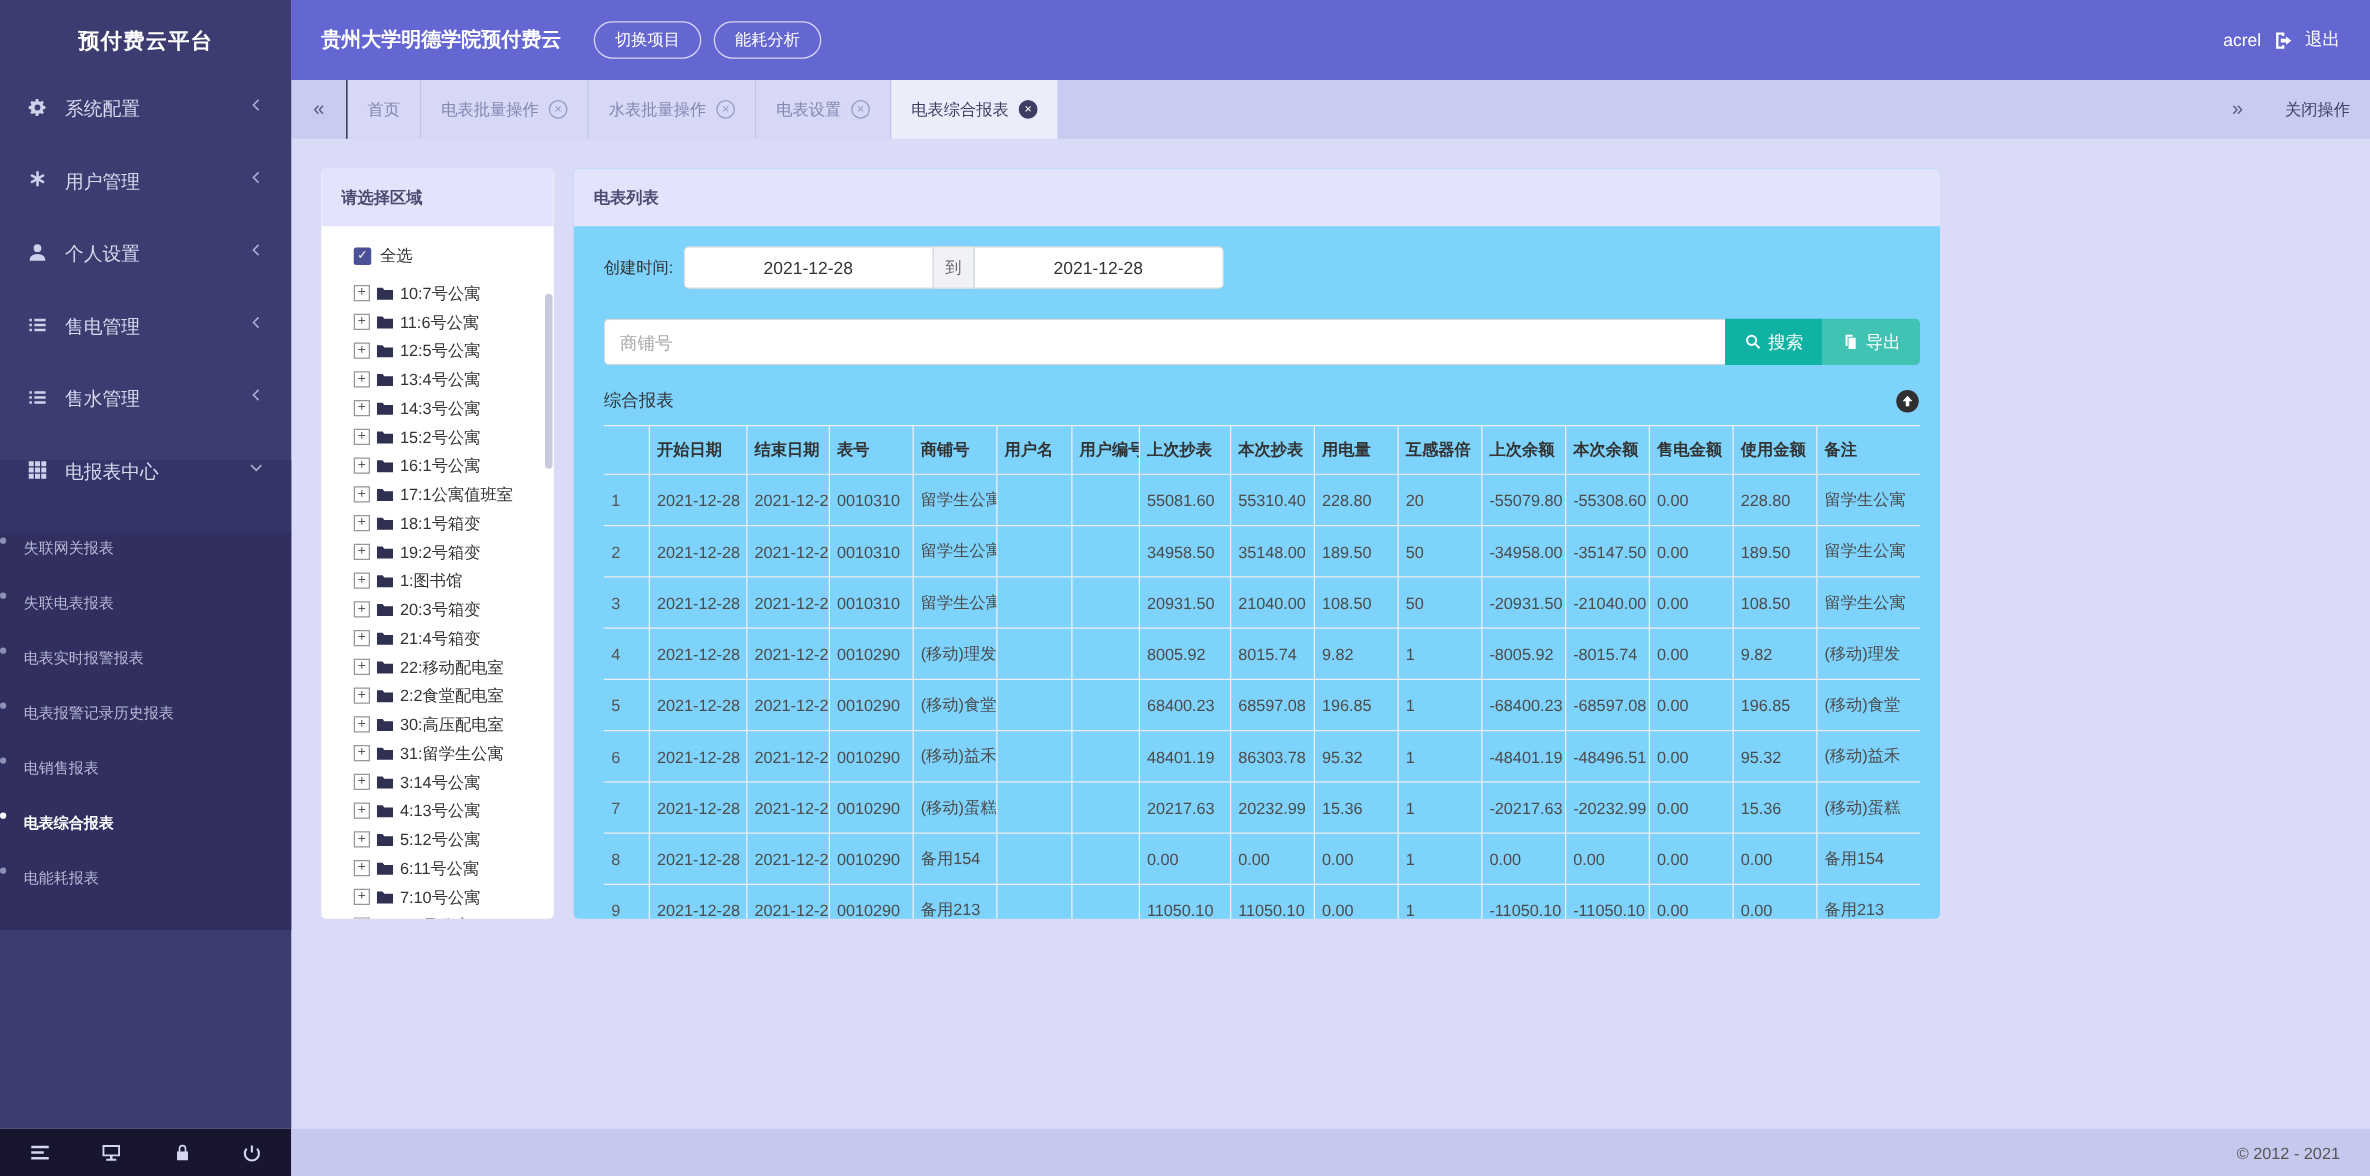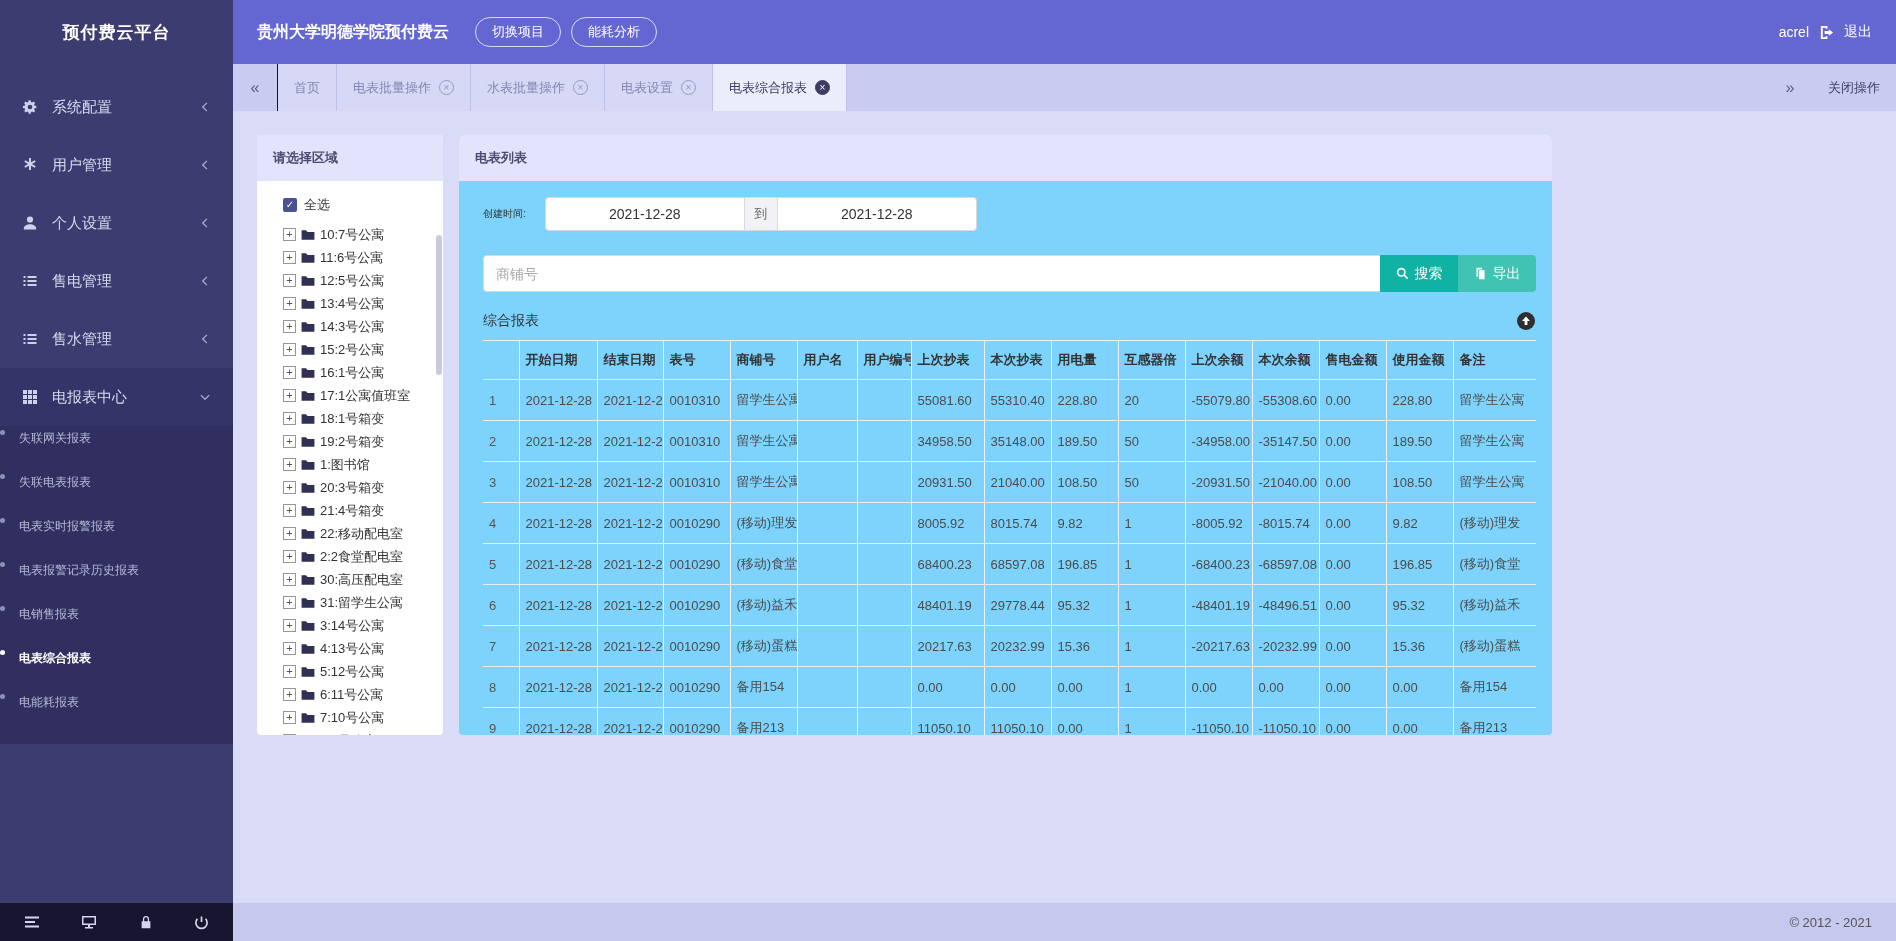--- a/index.html
+++ b/index.html
@@ -5,21 +5,21 @@
 *{margin:0;padding:0;box-sizing:border-box}
 html,body{width:1896px;height:941px;overflow:hidden}
 body{font-family:"Liberation Sans","DejaVu Sans",sans-serif;background:#d9dbf7;position:relative;font-size:14px;color:#333}
 .icon{display:inline-flex;align-items:center;justify-content:center}
 .icon svg{display:block}
 
 
 .sidebar{position:absolute;left:0;top:0;width:233px;height:903px;background:#3d3c70;z-index:3}
 .brand{height:64px;display:flex;align-items:center;justify-content:center;color:#fff;font-size:17px;font-weight:bold;letter-spacing:1px}
 .menu{padding-top:14px}
-.menu-item{height:58px;display:flex;align-items:center;padding:0 22px;color:#d9daf0;cursor:pointer}
+.menu-item{height:58px;display:flex;padding:0 22px;color:#d9daf0;cursor:pointer}
 .menu-item .icon{width:16px;height:16px;margin-right:14px;color:#cfd0ea}
 .menu-item .mlabel{font-size:15px;flex:1}
 .menu-item .chev{color:#a9abce;width:12px;height:12px;margin-right:0}
 .menu-item.open{background:#353468}
 .submenu{background:#302f5f;padding:4px 0 6px}
 .submenu-item{height:44px;display:flex;align-items:flex-start;color:#b7b8d8;font-size:12px;cursor:pointer}
 .submenu-item .dot{width:5px;height:5px;border-radius:50%;background:#8e90b8;margin-right:14px;flex:none}
 .submenu-item.active{color:#fff;font-weight:bold}
 .submenu-item.active .dot{background:#fff}
 
@@ -55,21 +55,21 @@
 .select-all .lab{font-size:13px;color:#333}
 .tree-row{display:flex;align-items:center;gap:5px;height:23px;white-space:nowrap;cursor:pointer}
 .expander{width:13px;height:13px;border:1px solid #979797;font-size:11px;line-height:11px;text-align:center;color:#555;background:#fff;flex:none;cursor:pointer}
 .tree-row .icon{flex:none}
 .tree-label{font-size:13px;color:#333}
 .tree-scrollbar{position:absolute;right:1px;top:54px;width:6px;height:140px;background:#c9cadd;border-radius:3px;cursor:pointer}
 
 .report-panel{position:absolute;left:226px;top:24px;width:1093px;height:600px;background:#7dd3fc;border-radius:4px;overflow:hidden}
 .report-body{padding:16px 16px 0 24px}
 .filter-row{display:flex;align-items:center;height:34px}
-.filter-label{font-size:10px;color:#333;margin-right:19px}
+.filter-label{font-size:13px;color:#333;margin-right:8px}
 .dinput{width:200px;height:34px;border:1px solid #d9d9d9;text-align:center;font-size:14px;color:#333;font-family:inherit;background:#fff;outline:none}
 .dinput.left{border-radius:4px 0 0 4px}
 .dinput.right{border-radius:0 4px 4px 0}
 .daddon{width:32px;height:34px;background:#f2f2f6;border-top:1px solid #d9d9d9;border-bottom:1px solid #d9d9d9;display:flex;align-items:center;justify-content:center;font-size:13px;color:#666;flex:none}
 .search-row{display:flex;margin-top:24px;height:37px}
 .search-input{flex:1;height:37px;border:1px solid #d9d9d9;border-right:none;border-radius:4px 0 0 4px;padding:0 12px;font-size:14px;font-family:inherit;color:#333;outline:none}
 .search-input::placeholder{color:#a9a9a9}
 .btn{height:37px;width:78px;border:none;color:#fff;font-size:14px;display:flex;align-items:center;justify-content:center;gap:6px;cursor:pointer;font-family:inherit}
 .btn.search{background:#10b2a3}
 .btn.export{background:#40c3b2;border-radius:0 4px 4px 0}
@@ -645,21 +645,21 @@
             </tr>
             <tr>
               <td class="rownum">6</td>
               <td>2021-12-28</td>
               <td>2021-12-28</td>
               <td>0010290</td>
               <td>(移动)益禾</td>
               <td></td>
               <td></td>
               <td>48401.19</td>
-              <td>29778.44</td>
+              <td>86303.78</td>
               <td>95.32</td>
               <td>1</td>
               <td>-48401.19</td>
               <td>-48496.51</td>
               <td>0.00</td>
               <td>95.32</td>
               <td>(移动)益禾</td>
             </tr>
             <tr>
               <td class="rownum">7</td>

